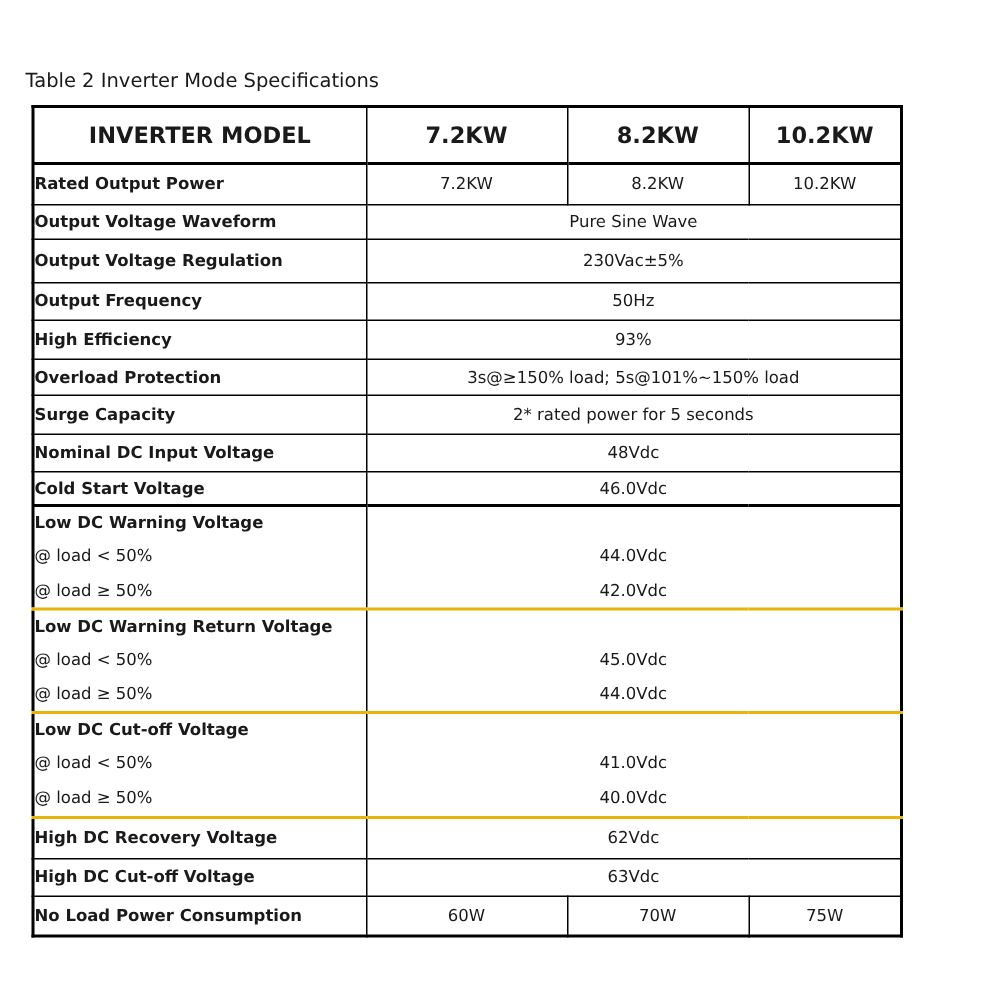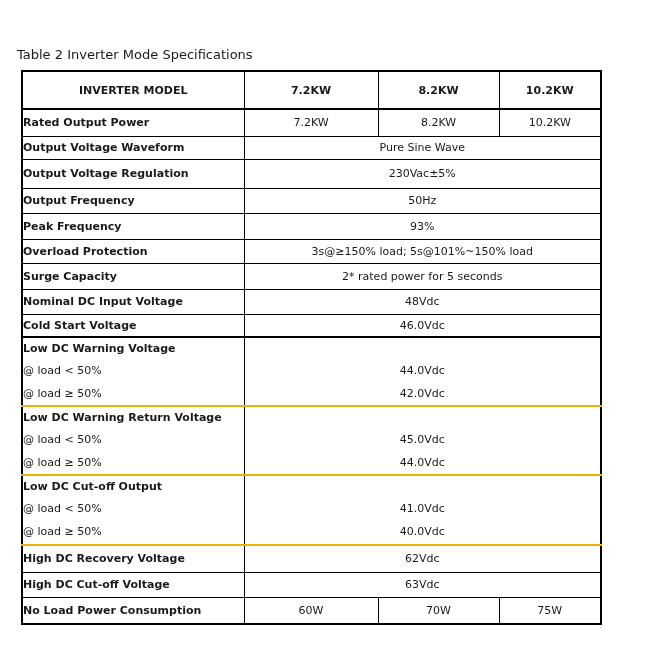--- a/index.html
+++ b/index.html
@@ -38,21 +38,21 @@
     overflow: hidden;
   }
   tr.hdr th { border-bottom: 2px solid #000000; }
   tr.block-row > td { border-top: 2px solid #000000; border-bottom: 2px solid #eab308; }
   .lbl {
     text-align: left;
     font-weight: bold;
     padding-left: 7px;
   }
   .val { text-align: center; font-weight: normal; }
-  th.model-h, th.label-h { text-align: center; font-weight: bold; font-size: 11px; }
+  th.model-h, th.label-h { text-align: center; font-weight: bold; font-size: 15px; }
   
   .r38 { height: 38px; } .r27 { height: 27px; margin-top: 39px; } .r23 { height: 23px; margin-top: 46px; }
   .r29 { height: 29px; } .r25 { height: 25px; } .r26 { height: 26px; }
   .r24 { height: 24px; margin-top: 48px; } .r68 { height: 68px; } .r67 { height: 67px; }
   .r70 { height: 70px; }
   
   td.block { vertical-align: top; padding-top: 4px; }
   td.block.lbl { font-weight: normal; }
   .b-title { height: 21px; line-height: 21px; font-weight: bold; white-space: nowrap; }
   .b-sub   { height: 23px; line-height: 23px; font-weight: normal; white-space: nowrap; }
@@ -98,21 +98,21 @@
       <td class="lbl">Output Voltage Regulation</td>
       <td class="val" colspan="3">230Vac±5%</td>
     </tr>
 
     <tr class="r25">
       <td class="lbl">Output Frequency</td>
       <td class="val" colspan="3">50Hz</td>
     </tr>
 
     <tr class="r26">
-      <td class="lbl">Peak Frequency</td>
+      <td class="lbl">High Efficiency</td>
       <td class="val" colspan="3">93%</td>
     </tr>
 
     <tr class="r24">
       <td class="lbl">Overload Protection</td>
       <td class="val" colspan="3">3s@≥150% load; 5s@101%~150% load</td>
     </tr>
 
     <tr class="r26">
       <td class="lbl">Surge Capacity</td>
@@ -150,21 +150,21 @@
       </td>
       <td class="val block" colspan="3">
         <div class="b-spacer"></div>
         <div class="b-val">45.0Vdc</div>
         <div class="b-val">44.0Vdc</div>
       </td>
     </tr>
 
     <tr class="block-row r70">
       <td class="lbl block">
-        <div class="b-title">Low DC Cut-off Output</div>
+        <div class="b-title">Low DC Cut-off Voltage</div>
         <div class="b-sub">@ load &lt; 50%</div>
         <div class="b-sub">@ load ≥ 50%</div>
       </td>
       <td class="val block" colspan="3">
         <div class="b-spacer"></div>
         <div class="b-val">41.0Vdc</div>
         <div class="b-val">40.0Vdc</div>
       </td>
     </tr>
 

